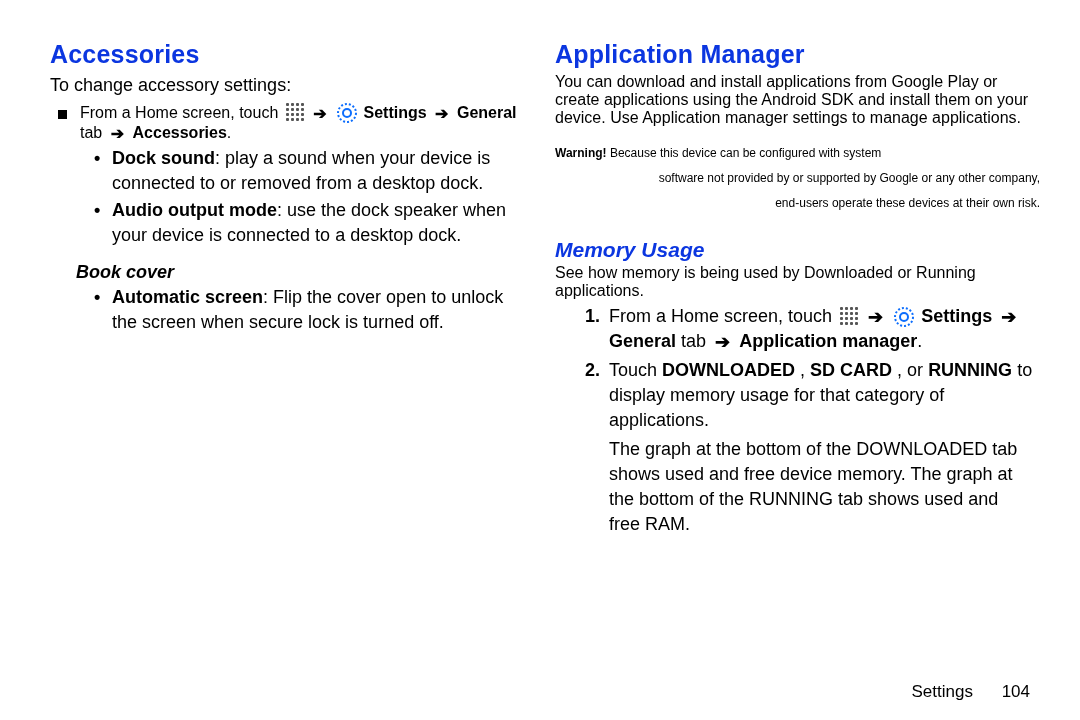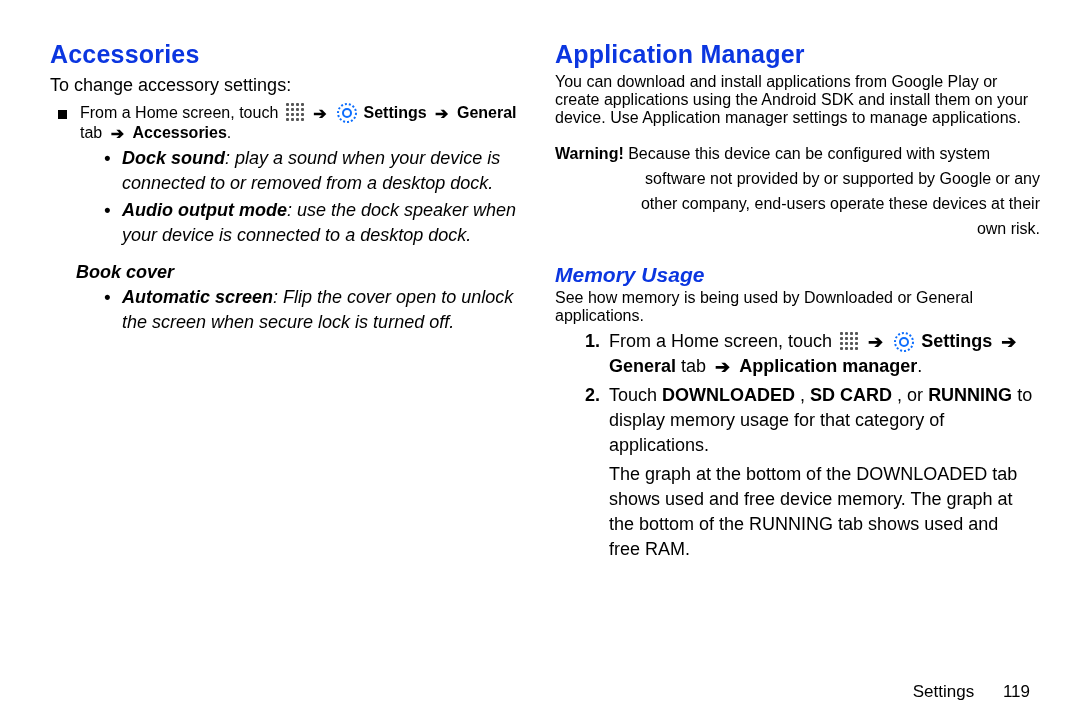--- a/index.html
+++ b/index.html
@@ -67,22 +67,21 @@
     height: 9px;
     background: #000;
   }
   ul.bullets {
     list-style: none;
     margin: 2px 0 4px 40px;
     padding: 0;
   }
   ul.bullets > li {
     position: relative;
-    margin: 2px 0 2px 32px;
-    font-style: italic;
+    margin: 2px 0 2px 22px;
   }
   ul.bullets > li::before {
     content: "•";
     position: absolute;
     left: -18px;
     top: 0;
     font-size: 18px;
     font-weight: bold;
   }
   ol.steps {
@@ -103,21 +102,21 @@
     top: 0;
     font-weight: 700;
   }
   .step-cont {
     margin: 2px 12px 4px 54px;
     font-size: 18px;
     line-height: 25px;
   }
   .warning {
     margin: 14px 0 4px 0;
-    font-size: 16px;
+    font-size: 12px;
     line-height: 25px;
   }
   .warning-body {
     display: inline;
   }
   .warning-indent {
     display: block;
     margin-left: 80px;
     text-align: right;
   }
@@ -213,21 +212,21 @@
     <div class="para" style="margin:2px 0 4px 0">You can download and install applications from Google Play or create applications using the Android SDK and install them on your device. Use Application manager settings to manage applications.</div>
 
     <div class="warning">
       <span class="bold">Warning!</span>
       <span> </span>
       <span class="warning-body">Because this device can be configured with system</span>
       <span class="warning-indent">software not provided by or supported by Google or any other company, end-users operate these devices at their own risk.</span>
     </div>
 
     <h2 class="sub-head">Memory Usage</h2>
-    <div class="para" style="margin:2px 0 2px 0">See how memory is being used by Downloaded or General applications.</div>
+    <div class="para" style="margin:2px 0 2px 0">See how memory is being used by Downloaded or Running applications.</div>
 
     <ol class="steps">
       <li class="ol-item">
         <span>From a Home screen, touch </span>
         <span class="icon apps">
           <span style="left:1px;top:1px"></span><span style="left:6px;top:1px"></span><span style="left:11px;top:1px"></span><span style="left:16px;top:1px"></span>
           <span style="left:1px;top:6px"></span><span style="left:6px;top:6px"></span><span style="left:11px;top:6px"></span><span style="left:16px;top:6px"></span>
           <span style="left:1px;top:11px"></span><span style="left:6px;top:11px"></span><span style="left:11px;top:11px"></span><span style="left:16px;top:11px"></span>
           <span style="left:1px;top:16px"></span><span style="left:6px;top:16px"></span><span style="left:11px;top:16px"></span><span style="left:16px;top:16px"></span>
         </span>
@@ -253,15 +252,15 @@
         <span>, or </span>
         <span class="sc">RUNNING</span>
         <span> to display memory usage for that category of applications.</span>
       </li>
     </ol>
     <div class="step-cont">The graph at the bottom of the DOWNLOADED tab shows used and free device memory. The graph at the bottom of the RUNNING tab shows used and free RAM.</div>
   </div>
 
   <div class="footer">
     <span>Settings</span>
-    <span class="pg">119</span>
+    <span class="pg">104</span>
   </div>
 </div>
 
 </body></html>

